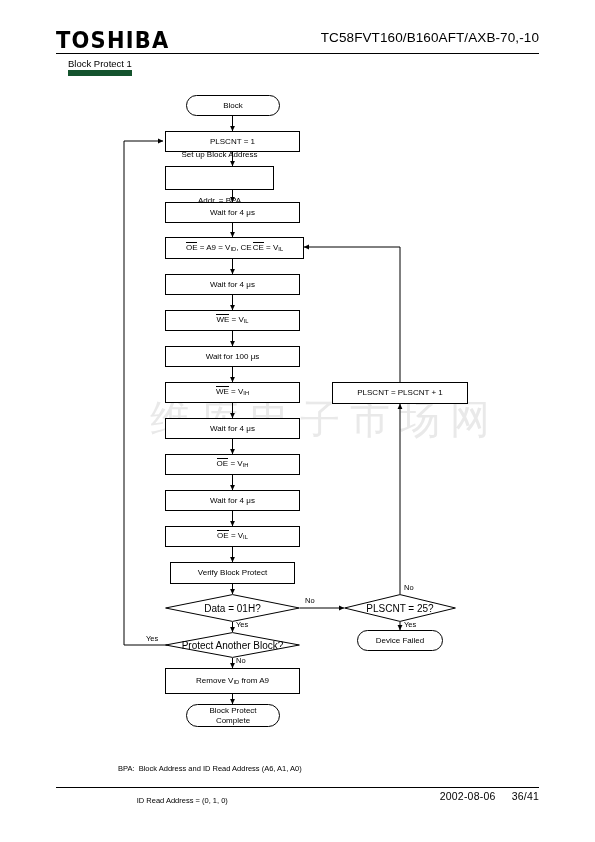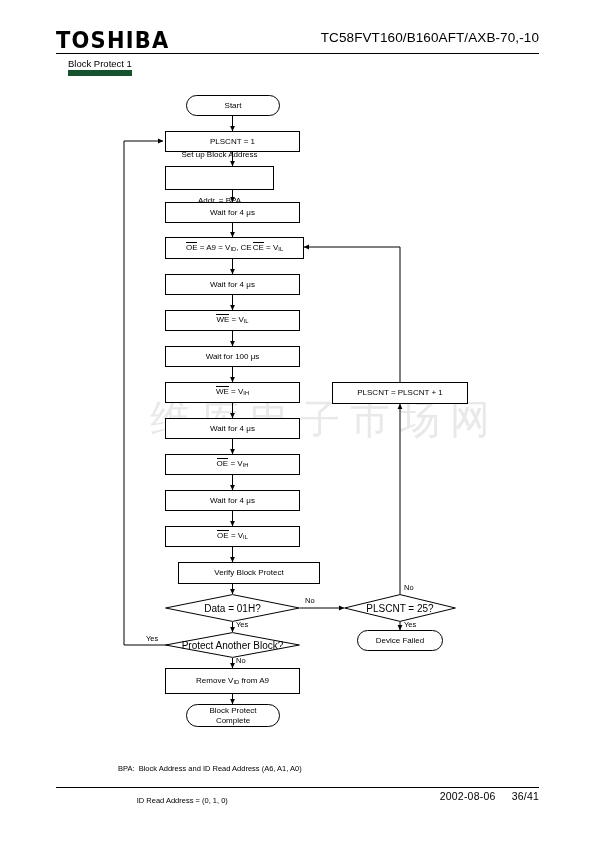--- a/index.html
+++ b/index.html
@@ -134,21 +134,21 @@
 
       <line x1="400" y1="622" x2="400" y2="630" marker-end="url(#ah)"></line>
 
       <path d="M400,382 L400,247 L304,247" marker-end="url(#ah)"></path>
     </g>
   </svg>
 
   <div class="chart">
 
     <div class="node term" style="left:186px;top:95px;width:94px;height:21px;">
-      <span>Start</span>
+      <span>Block</span>
     </div>
 
     <div class="node proc" style="left:165px;top:131px;width:135px;height:21px;">
       <span>PLSCNT = 1</span>
     </div>
 
     <div class="node proc" style="left:165px;top:166px;width:109px;height:24px;flex-direction:column;gap:36px;">
       <span>Set up Block Address</span>
       <span>Addr. = BPA</span>
     </div>
@@ -186,21 +186,21 @@
     </div>
 
     <div class="node proc" style="left:165px;top:490px;width:135px;height:21px;">
       <span>Wait for 4 μs</span>
     </div>
 
     <div class="node proc" style="left:165px;top:526px;width:135px;height:21px;">
       <span><span class="ovl">OE</span><span> = V</span><sub>IL</sub></span>
     </div>
 
-    <div class="node proc" style="left:178px;top:562px;width:142px;height:22px;">
+    <div class="node proc" style="left:170px;top:562px;width:125px;height:22px;">
       <span>Verify Block Protect</span>
     </div>
 
     <div class="diamond-wrap" style="left:165px;top:594px;width:135px;height:28px;">
       <svg width="135" height="28" viewBox="0 0 135 28" xmlns="http://www.w3.org/2000/svg">
         <polygon points="67.5,0.6 134.4,14 67.5,27.4 0.6,14" fill="#fff" stroke="#000" stroke-width="1"></polygon>
       </svg>
       <div class="diamond-label">Data = 01H?</div>
     </div>
 

